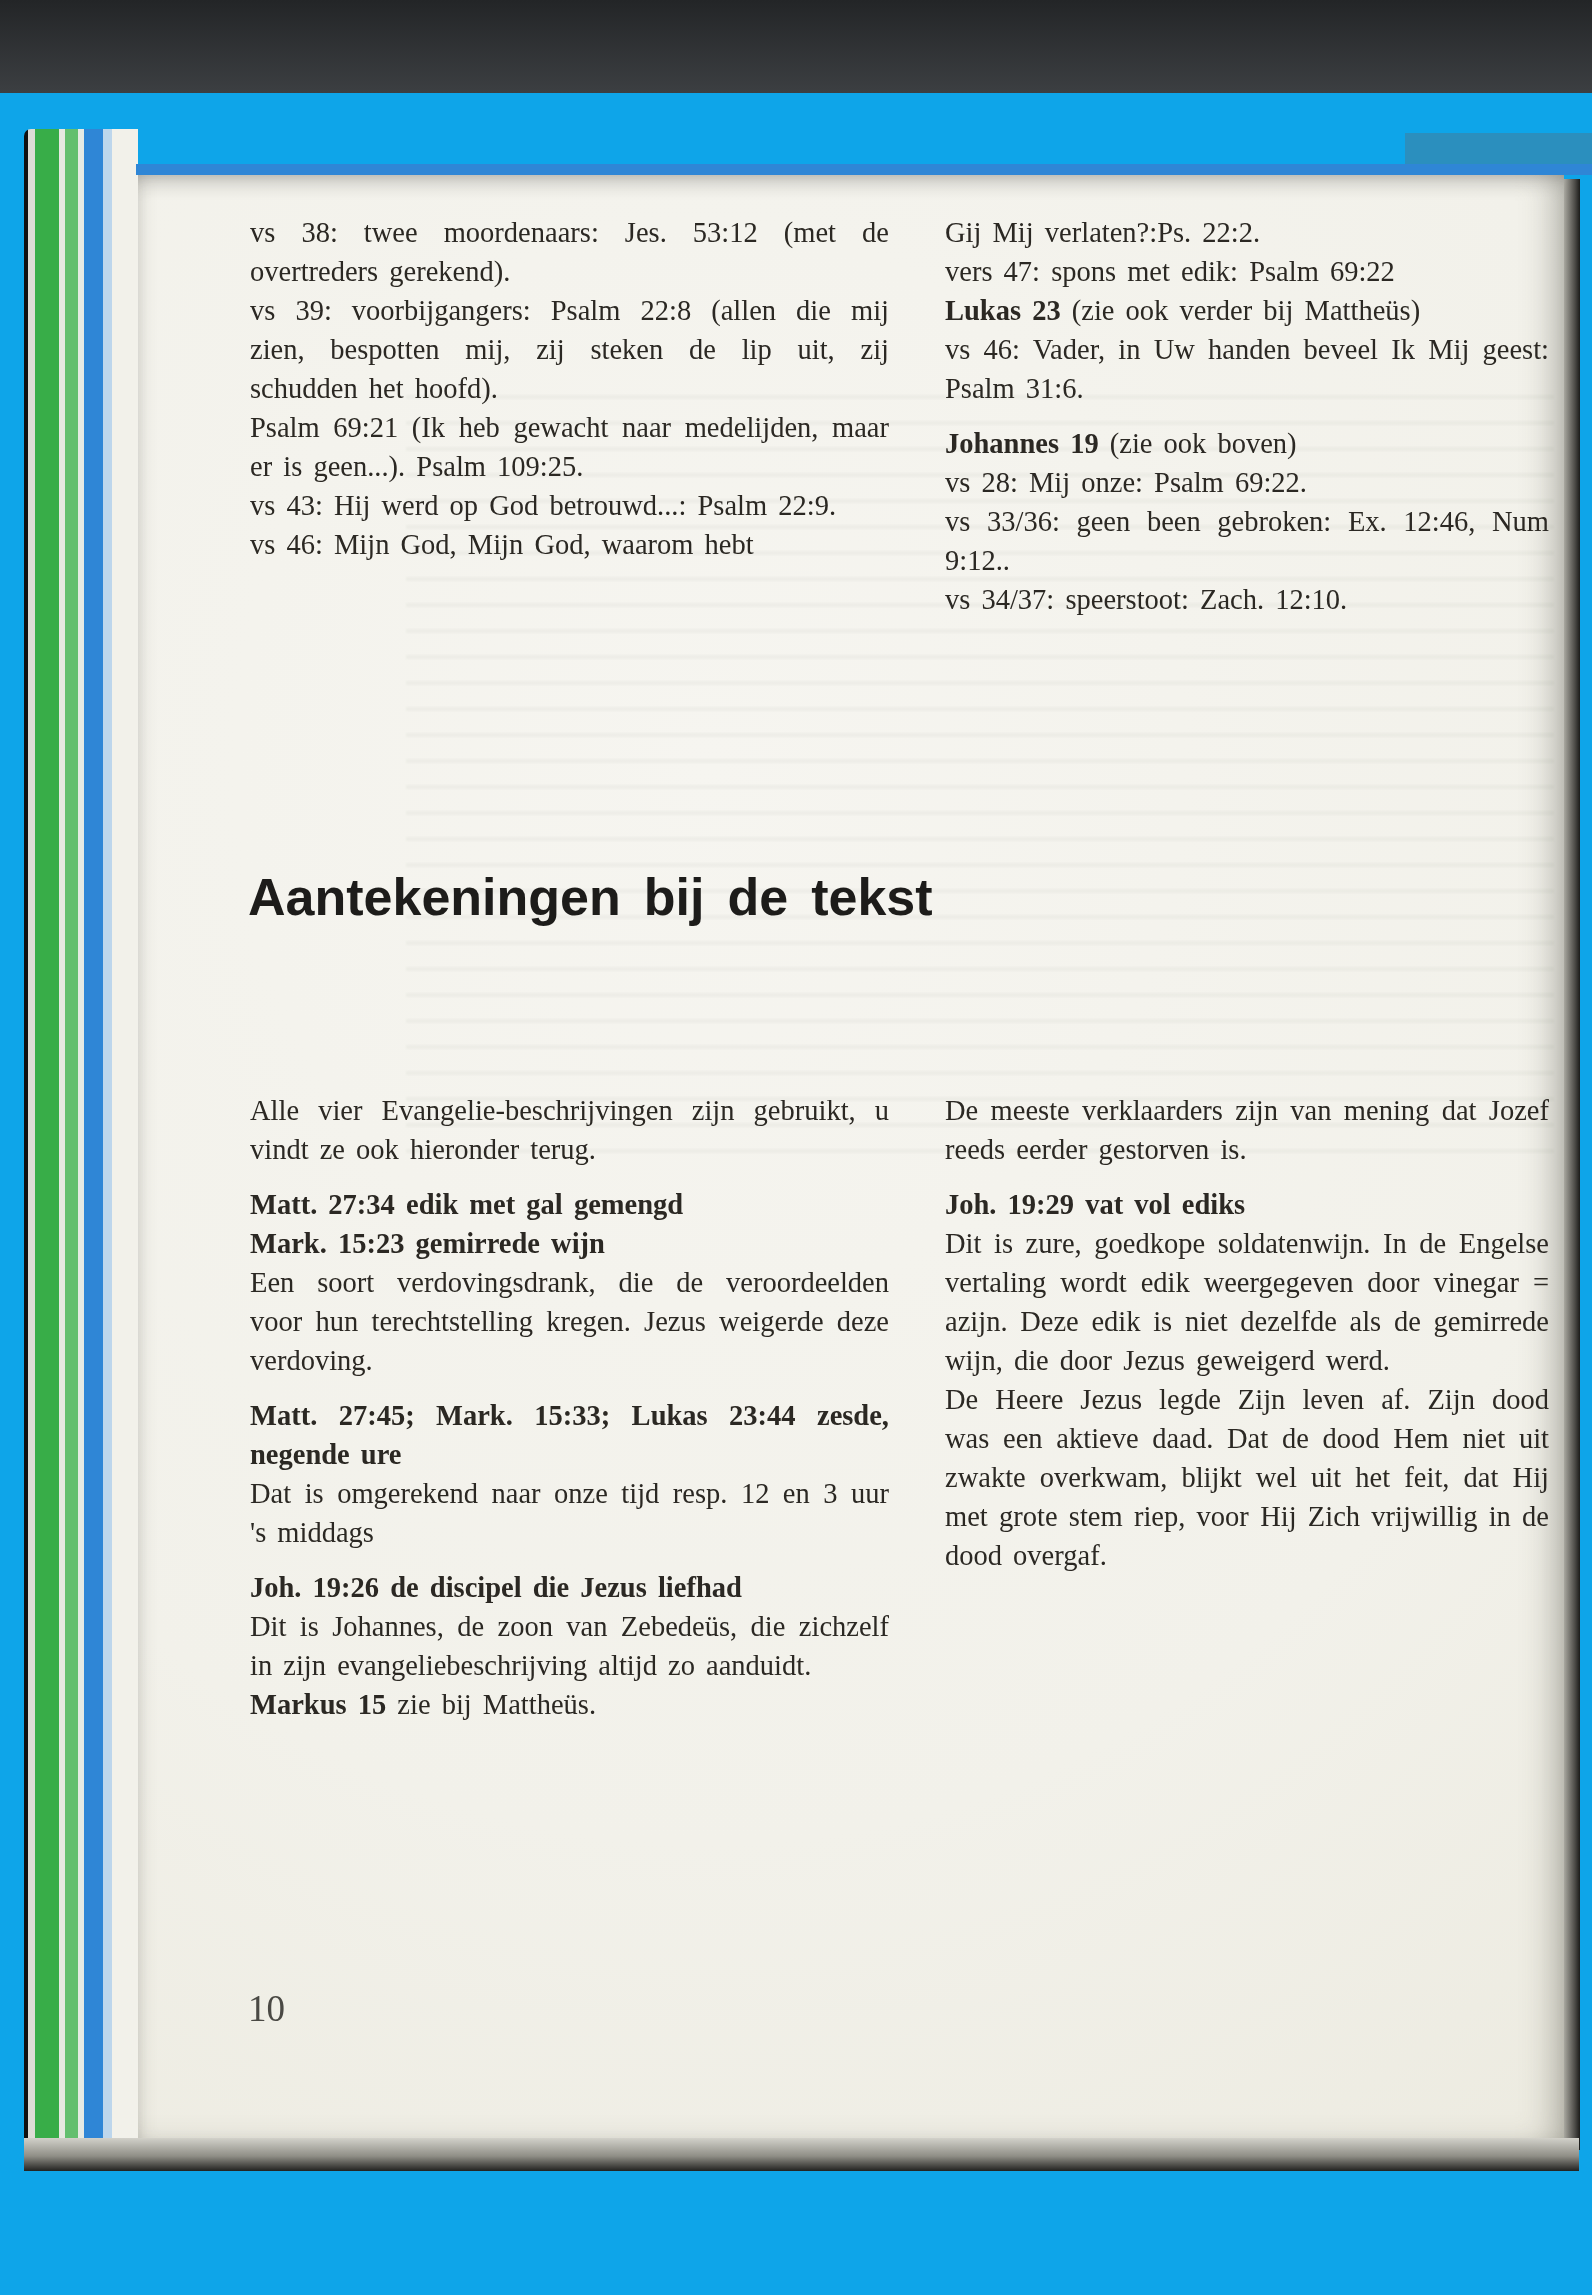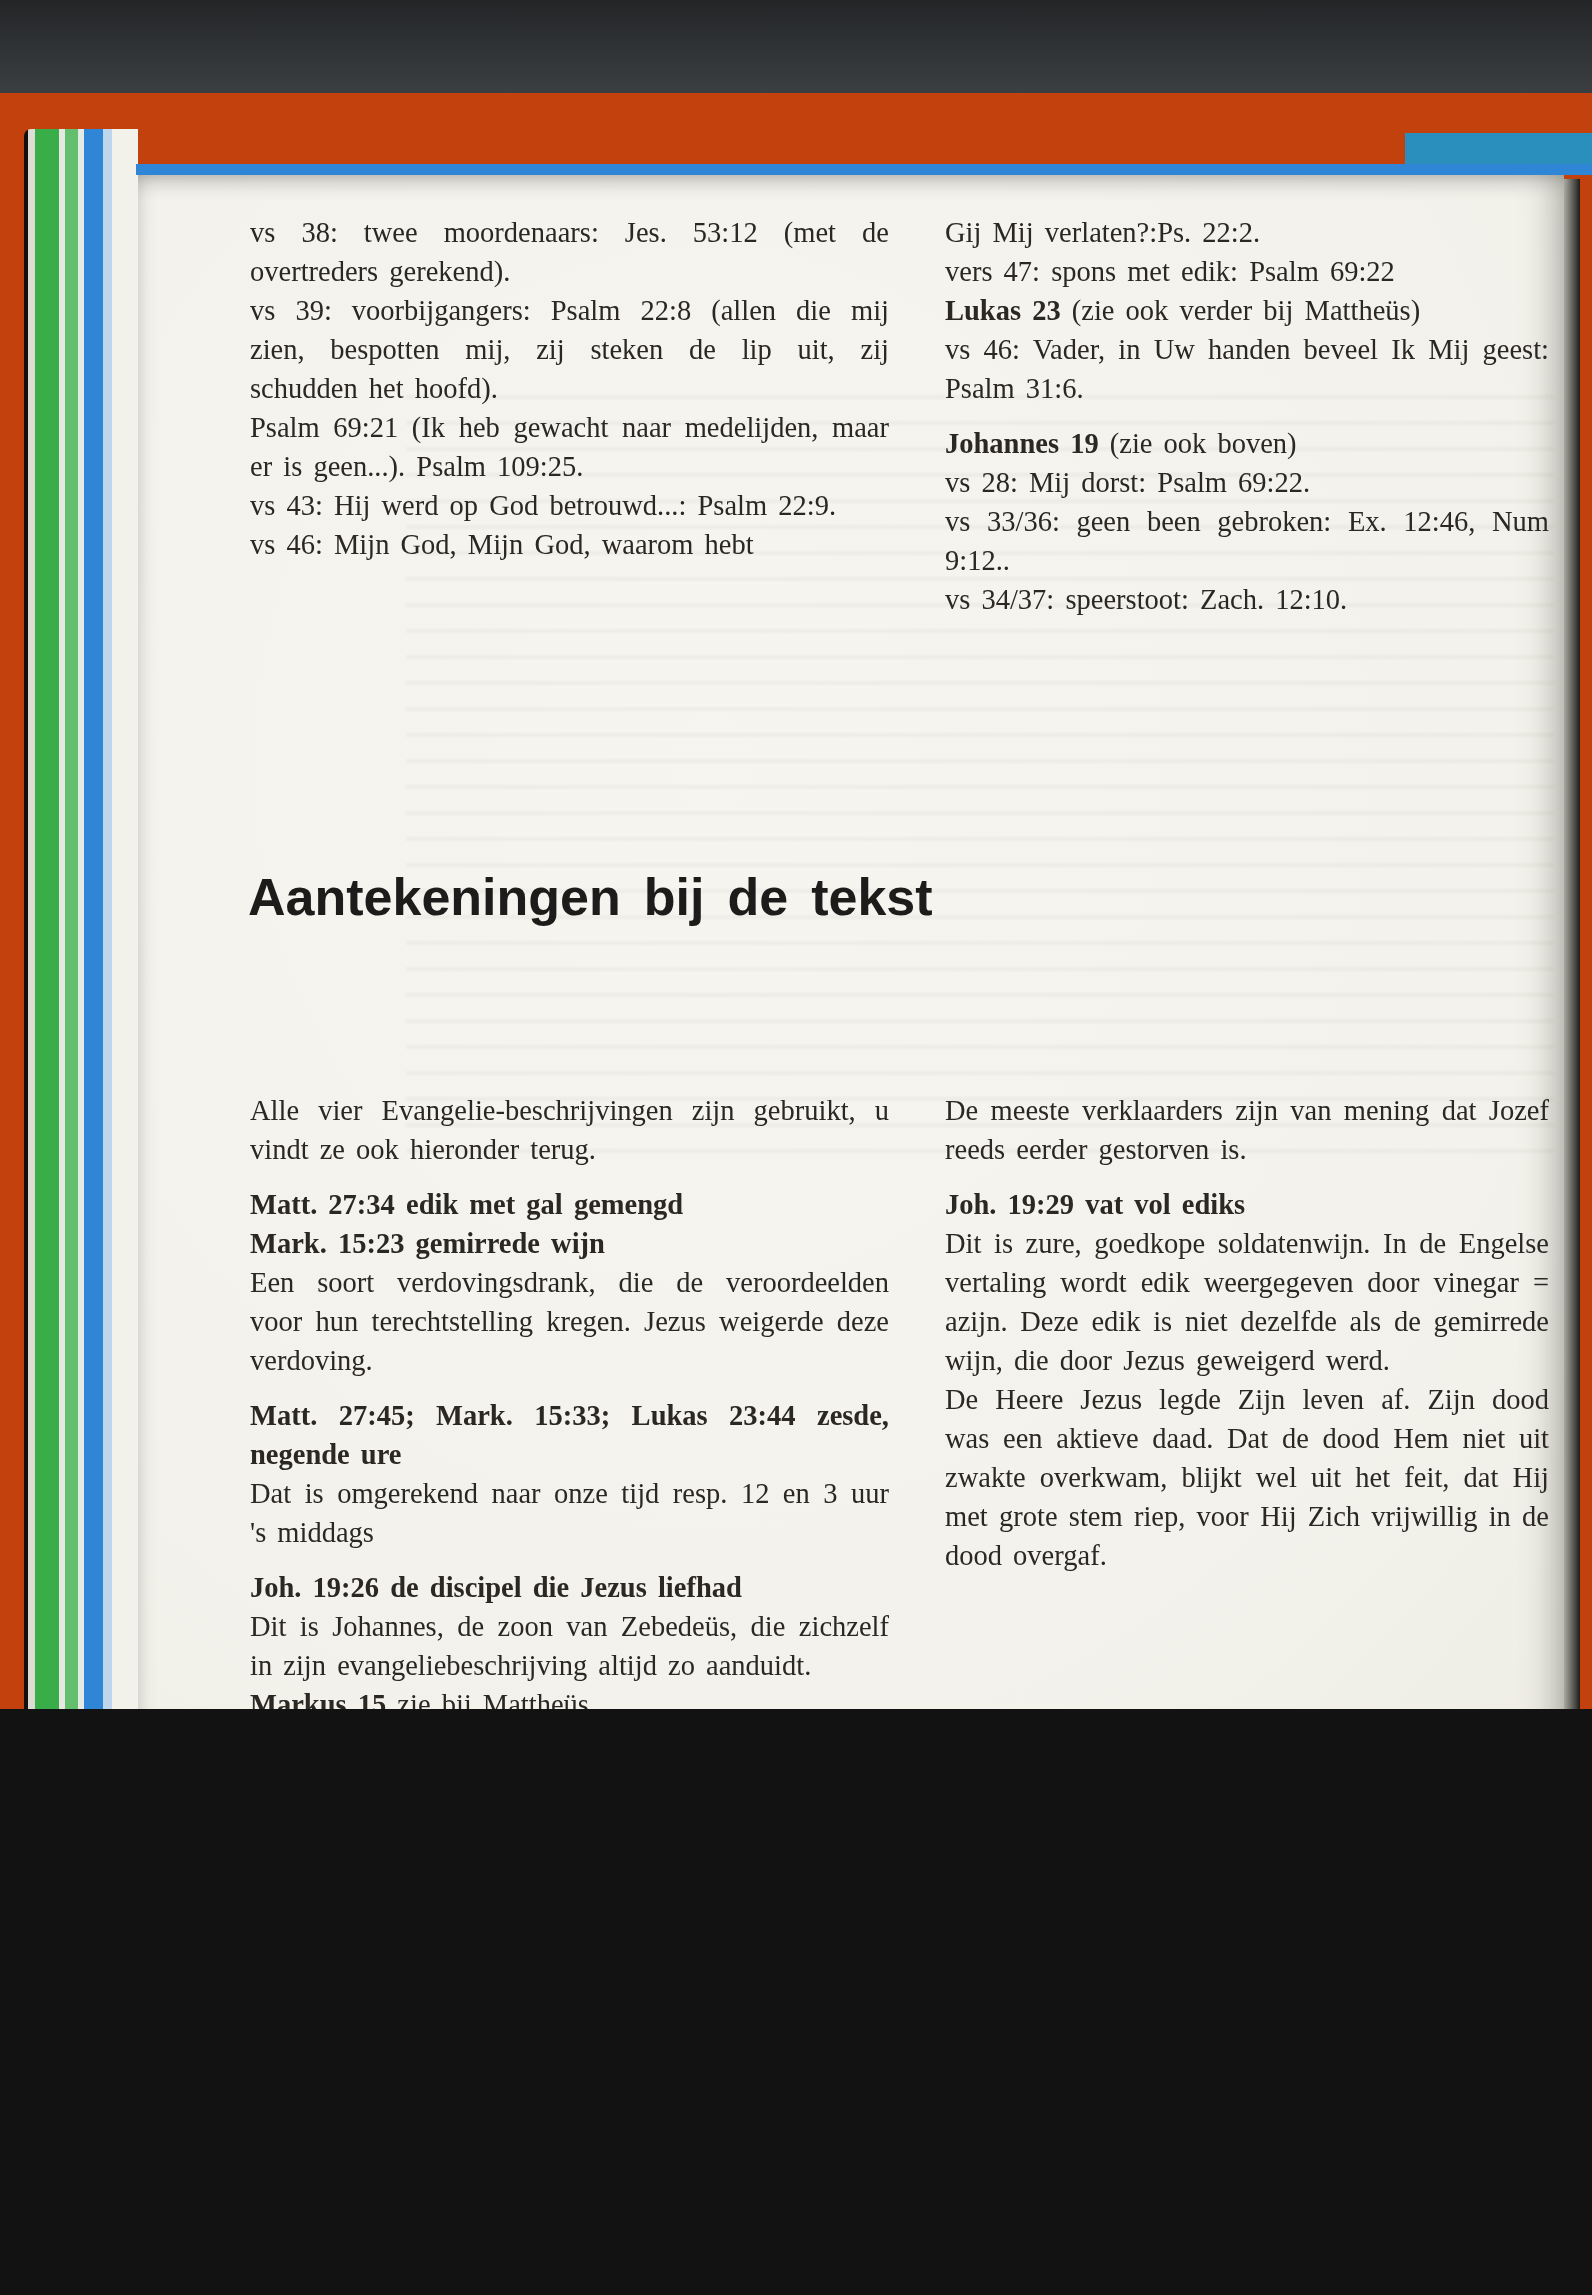--- a/index.html
+++ b/index.html
@@ -1,20 +1,20 @@
 <!DOCTYPE html>
 <html style="--paper: #f2f1ea; --ink: #2b2823; --edge-green: #38ad48; --edge-green-light: #63bf6e; --edge-blue: #2f86d6; --cover-teal: #2b8fbe;font-size:14px"><head>
 <meta charset="utf-8">
 <style>
   html, body { margin: 0; padding: 0; background: #121212; }
   .scene {
     position: relative;
     width: 1592px;
-    height: 1709px;
-    background: #c2410c;
+    height: 2295px;
+    background: #0ea5e9;
     overflow: hidden;
     font-family: "Liberation Serif", serif;
   }
   .top-band {
     position: absolute; left: 0; top: 0; width: 1592px; height: 93px;
     background: linear-gradient(180deg, #232527 0%, #3c3f42 100%);
   }
   .stripes {
     position: absolute; left: 24px; top: 129px; width: 114px; height: 2042px;
     border-radius: 7px 0 0 3.5px;
@@ -105,21 +105,21 @@
         <p class="para"><span>Psalm 69:21 (Ik heb gewacht naar medelijden, maar er is geen...). Psalm 109:25.</span></p>
         <p class="para"><span>vs 43: Hij werd op God betrouwd...: Psalm 22:9.</span></p>
         <p class="para"><span>vs 46: Mijn God, Mijn God, waarom hebt</span></p>
       </div>
     <div class="col top-right-col">
         <p class="para"><span>Gij Mij verlaten?:Ps. 22:2.</span></p>
         <p class="para"><span>vers 47: spons met edik: Psalm 69:22</span></p>
         <p class="para"><span class="bold">Lukas 23 </span><span>(zie ook verder bij Mattheüs)</span></p>
         <p class="para"><span>vs 46: Vader, in Uw handen beveel Ik Mij geest: Psalm 31:6.</span></p>
         <p class="para space"><span class="bold">Johannes 19 </span><span>(zie ook boven)</span></p>
-        <p class="para"><span>vs 28: Mij dorst: Psalm 69:22.</span></p>
+        <p class="para"><span>vs 28: Mij onze: Psalm 69:22.</span></p>
         <p class="para"><span>vs 33/36: geen been gebroken: Ex. 12:46, Num 9:12..</span></p>
         <p class="para"><span>vs 34/37: speerstoot: Zach. 12:10.</span></p>
       </div>
 
     <h1 class="heading">Aantekeningen bij de tekst</h1>
 
     <div class="col notes-left-col">
         <p class="para"><span>Alle vier Evangelie-beschrijvingen zijn gebruikt, u vindt ze ook hieronder terug.</span></p>
         <p class="para space"><span class="bold">Matt. 27:34 edik met gal gemengd</span></p>
         <p class="para"><span class="bold">Mark. 15:23 gemirrede wijn</span></p>

